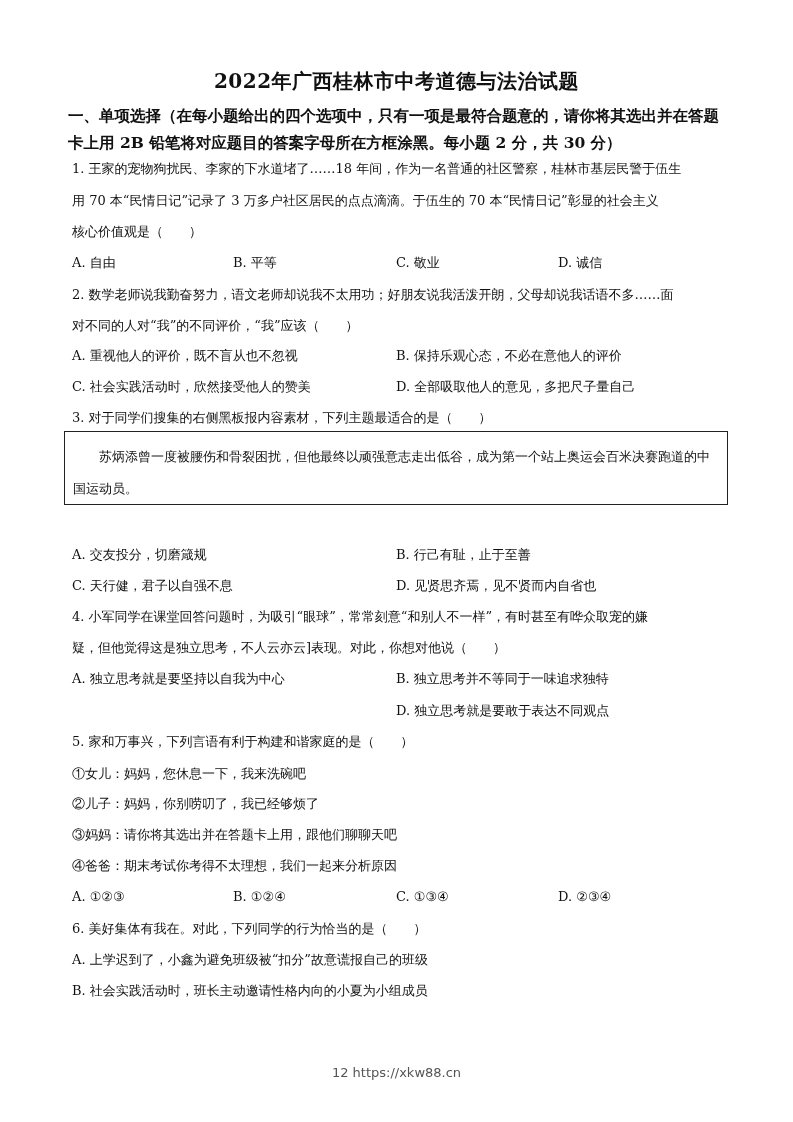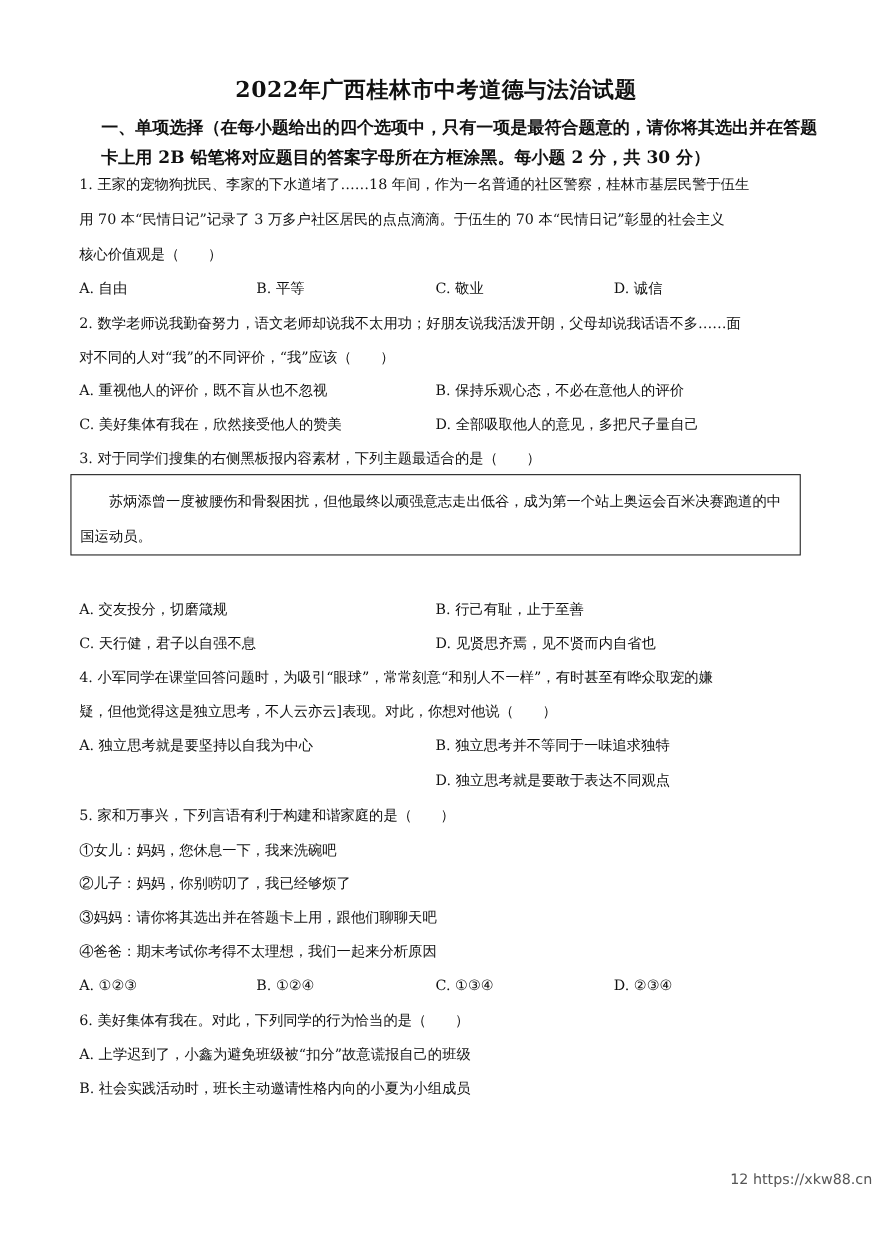--- a/index.html
+++ b/index.html
@@ -2,28 +2,28 @@
 <html><head>
 <meta charset="utf-8">
 <style>
   html, body { margin: 0; padding: 0; background: #ffffff; }
   body { width: 793px; height: 1122px; position: relative; overflow: hidden;
          font-family: "DejaVu Serif", "Liberation Serif", serif; color: #111; }
   .page { position: absolute; left: 0; top: 0; width: 793px; height: 1115px; }
   .title { position: absolute; left: 0; width: 793px; top: 68px; text-align: center;
            font-weight: bold; font-size: 20px; letter-spacing: 0.5px; }
   .section-head { position: absolute; left: 68px; width: 660px; top: 102px;
-                  font-weight: bold; font-size: 15.5px; line-height: 27px; margin-left: 24px; }
+                  font-weight: bold; font-size: 15.5px; line-height: 27px; }
   .line { position: absolute; left: 72px; font-size: 13px; white-space: nowrap; line-height: 18px; text-align: right; }
   .opt { position: absolute; font-size: 13px; white-space: nowrap; line-height: 18px; }
   .box { position: absolute; left: 64px; top: 431px; width: 664px; height: 74px;
          border: 1.5px solid #222; box-sizing: border-box; }
   .box-text { position: absolute; left: 8px; top: 9px; width: 645px; font-size: 13px; line-height: 32px;
               text-indent: 26px; }
-  .footer { position: absolute; left: 0; width: 793px; top: 1065px; text-align: right;
+  .footer { position: absolute; left: 0; width: 793px; top: 1065px; text-align: center;
             font-family: "DejaVu Sans", "Liberation Sans", sans-serif; font-size: 13px; color: #555; }
 </style>
 </head>
 <body>
 
 <div class="page">
 
   <div class="title">2022年广西桂林市中考道德与法治试题</div>
 
   <div class="section-head">一、单项选择（在每小题给出的四个选项中，只有一项是最符合题意的，请你将其选出并在答题卡上用 2B 铅笔将对应题目的答案字母所在方框涂黑。每小题 2 分，共 30 分）</div>
@@ -33,21 +33,21 @@
   <div class="line" style="top:223px">核心价值观是（　　）</div>
   <div class="opt" style="top:254px;left:72px">A. 自由</div>
   <div class="opt" style="top:254px;left:233px">B. 平等</div>
   <div class="opt" style="top:254px;left:396px">C. 敬业</div>
   <div class="opt" style="top:254px;left:558px">D. 诚信</div>
 
   <div class="line" style="top:286px">2. 数学老师说我勤奋努力，语文老师却说我不太用功；好朋友说我活泼开朗，父母却说我话语不多……面</div>
   <div class="line" style="top:317px">对不同的人对“我”的不同评价，“我”应该（　　）</div>
   <div class="opt" style="top:347px;left:72px">A.  重视他人的评价，既不盲从也不忽视</div>
   <div class="opt" style="top:347px;left:396px">B.  保持乐观心态，不必在意他人的评价</div>
-  <div class="opt" style="top:378px;left:72px">C.  美好集体有我在，欣然接受他人的赞美</div>
+  <div class="opt" style="top:378px;left:72px">C.  社会实践活动时，欣然接受他人的赞美</div>
   <div class="opt" style="top:378px;left:396px">D.  全部吸取他人的意见，多把尺子量自己</div>
 
   <div class="line" style="top:409px">3. 对于同学们搜集的右侧黑板报内容素材，下列主题最适合的是（　　）</div>
   <div class="box">
     <div class="box-text">苏炳添曾一度被腰伤和骨裂困扰，但他最终以顽强意志走出低谷，成为第一个站上奥运会百米决赛跑道的中国运动员。</div>
   </div>
   <div class="opt" style="top:546px;left:72px">A.  交友投分，切磨箴规</div>
   <div class="opt" style="top:546px;left:396px">B.  行己有耻，止于至善</div>
   <div class="opt" style="top:577px;left:72px">C.  天行健，君子以自强不息</div>
   <div class="opt" style="top:577px;left:396px">D.  见贤思齐焉，见不贤而内自省也</div>

